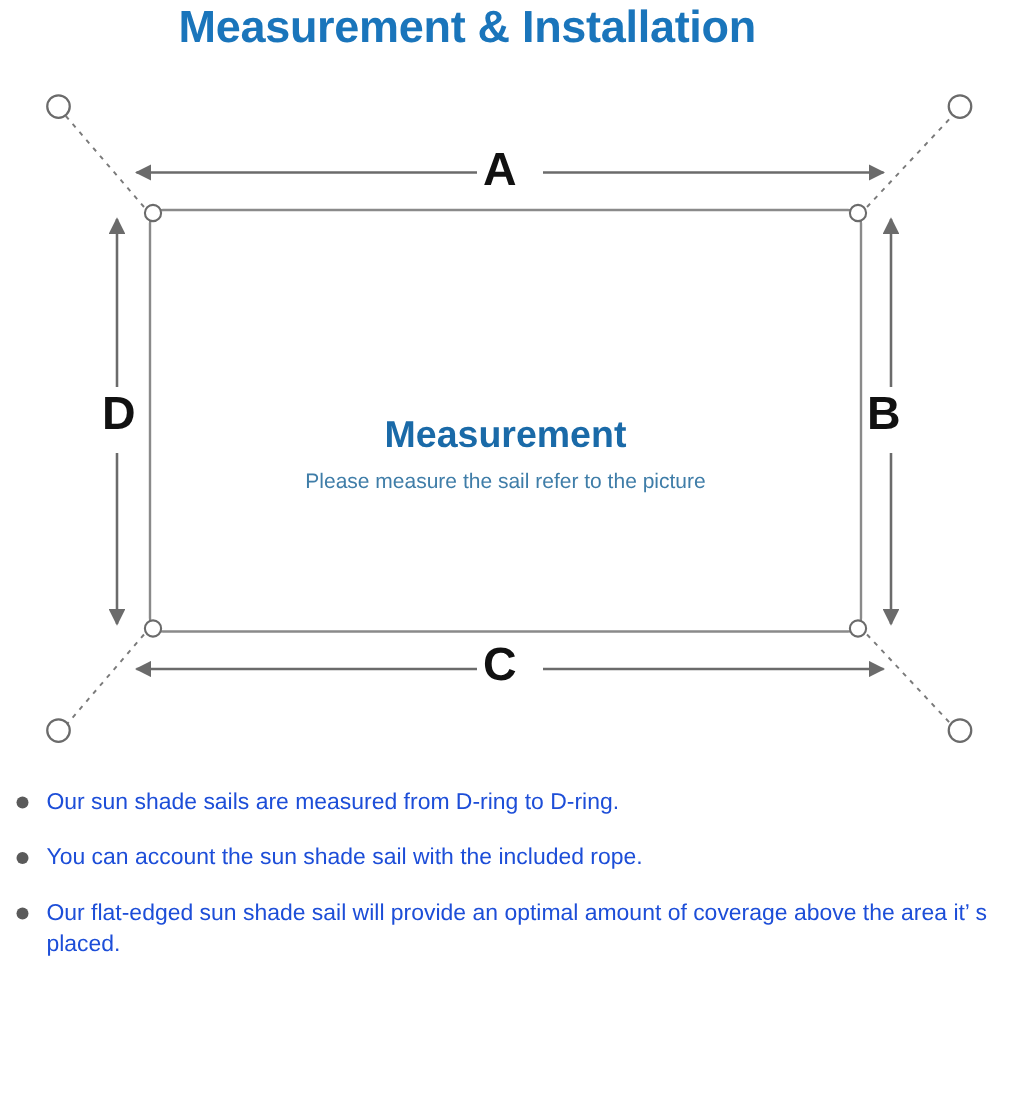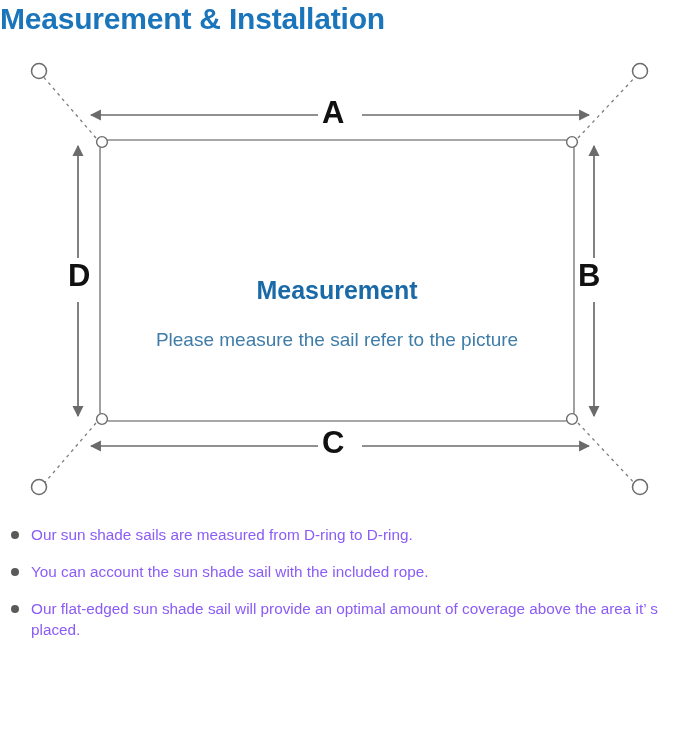--- a/index.html
+++ b/index.html
@@ -14,20 +14,21 @@
     font-family: "Liberation Sans", sans-serif;
     overflow: hidden;
   }
 
   
   .page-title {
     position: absolute;
     left: 0;
     top: 2px;
     width: 623px;
+    text-align: center;
     font-size: 30px;
     font-weight: bold;
     color: #1a75bb;
     letter-spacing: -0.2px;
     white-space: nowrap;
   }
 
   
   .diagram {
     position: absolute;
@@ -61,41 +62,41 @@
     text-align: center;
   }
   .sail-title {
     font-size: 25px;
     font-weight: bold;
     color: #1a6aa8;
     line-height: 1.1;
     margin-top: 39px;
   }
   .sail-sub {
-    margin-top: 24px;
-    font-size: 19px;
+    margin-top: 7px;
+    font-size: 14px;
     color: #3f7da8;
     line-height: 1.2;
   }
 
   
   .notes {
     position: absolute;
     left: 0;
     top: 524px;
     width: 679px;
     padding: 0;
     margin: 0;
     list-style: none;
   }
   .note-item {
     position: relative;
     padding-left: 31px;
     margin-bottom: 16px;
-    color: #8b5cf6;
+    color: #1d4ed8;
     font-size: 15.3px;
     line-height: 1.38;
     padding-right: 6px;
   }
   .note-item:last-child { margin-bottom: 0; }
   .note-bullet {
     position: absolute;
     left: 11px;
     top: 7px;
     width: 8px;

